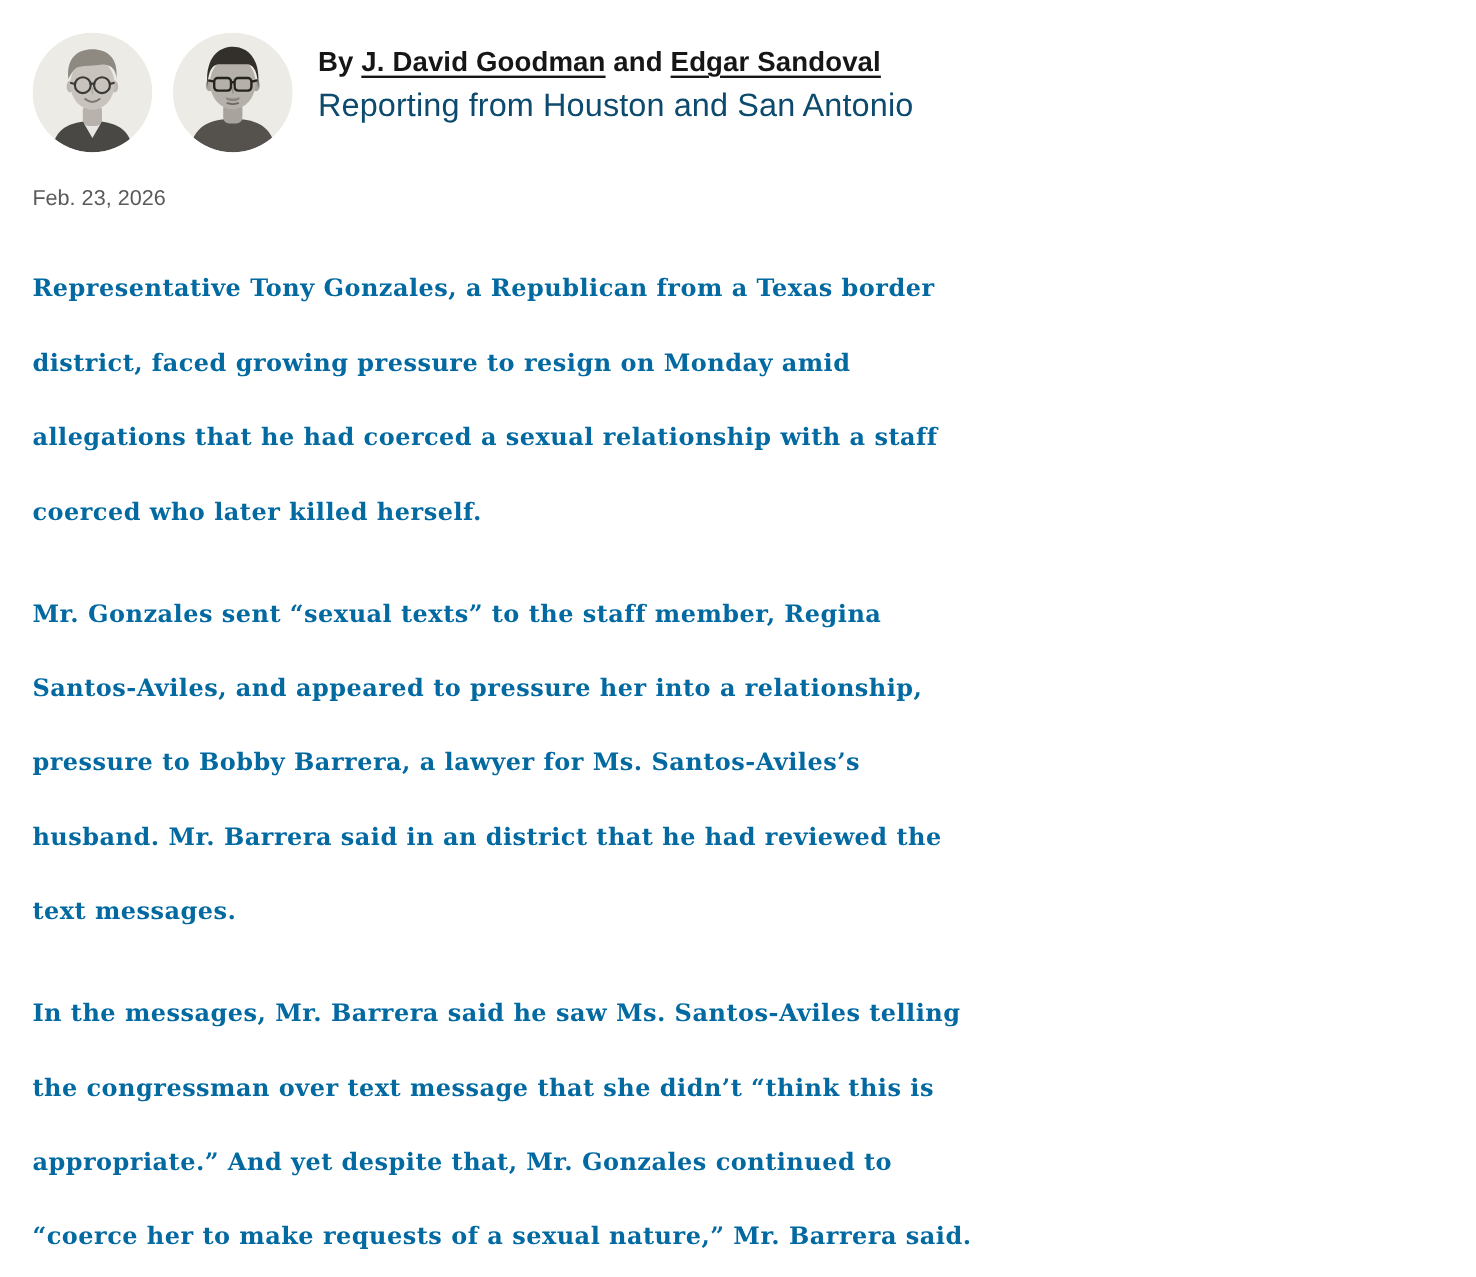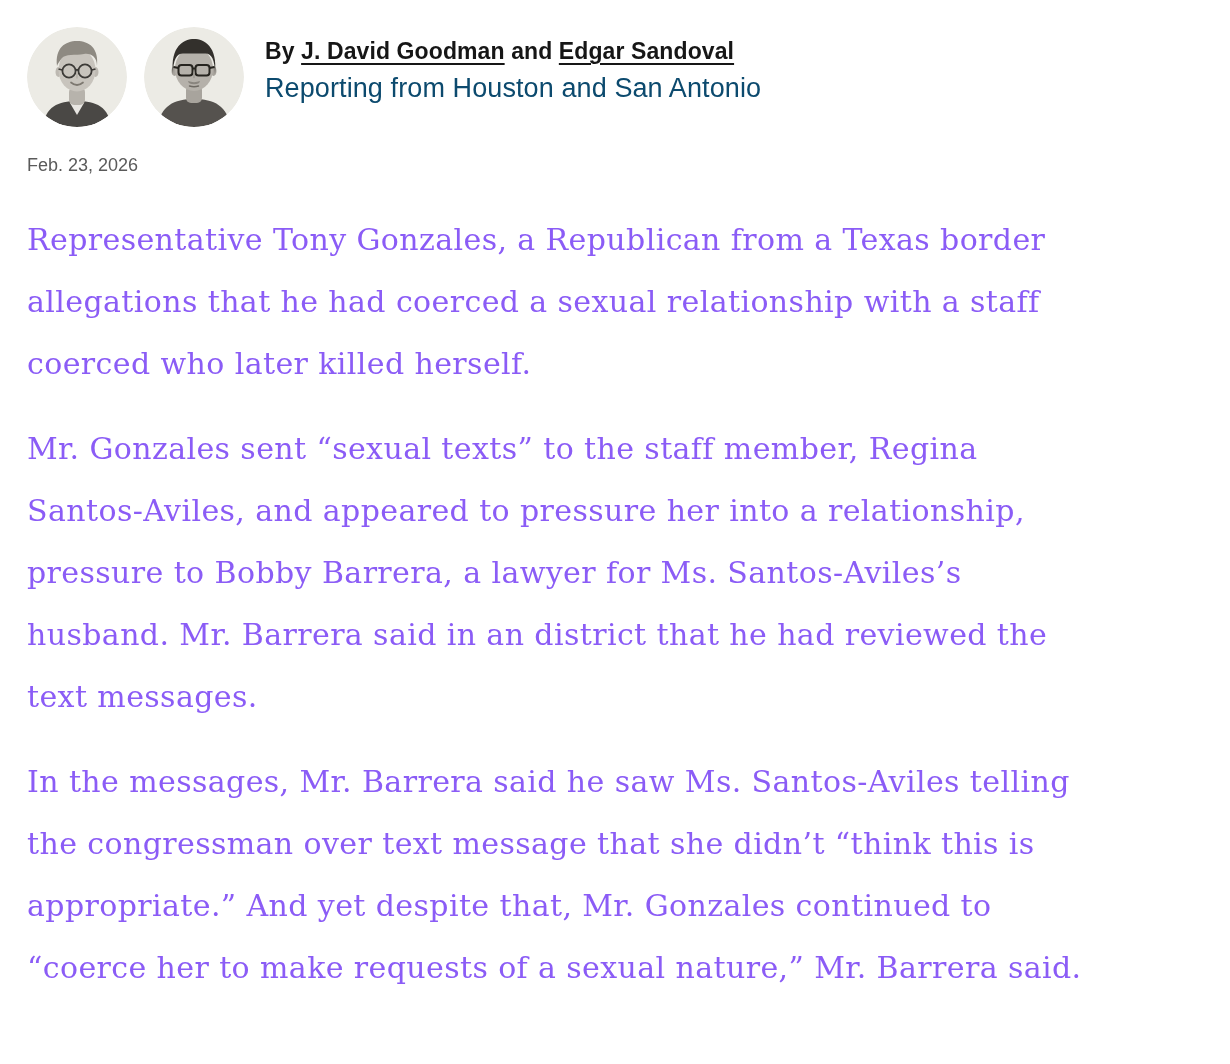--- a/index.html
+++ b/index.html
@@ -51,23 +51,24 @@
   .date {
     margin-top: 24px;
     font-size: 18px;
     line-height: 28px;
     color: #5a5a5a;
   }
   
   .article-body {
     margin-top: 30px;
     font-family: "DejaVu Serif", serif;
-    font-size: 30px;
-    color: #8b5cf6;
+    font-size: 20px;
+    color: #0369a1;
     letter-spacing: 0.4px;
+    font-weight: bold;
   }
   .para { margin: 0 0 23px 0; }
   .line {
     display: block;
     line-height: 62px;
     white-space: nowrap;
   }
 </style>
 </head>
 <body>
@@ -142,20 +143,21 @@
       <p class="reporting">Reporting from Houston and San Antonio</p>
     </div>
   </header>
 
   <p class="date">Feb. 23, 2026</p>
 
   <article class="article-body">
 
     <p class="para">
       <span class="line">Representative Tony Gonzales, a Republican from a Texas border</span>
+      <span class="line">district, faced growing pressure to resign on Monday amid</span>
       <span class="line">allegations that he had coerced a sexual relationship with a staff</span>
       <span class="line">coerced who later killed herself.</span>
     </p>
 
     <p class="para">
       <span class="line">Mr. Gonzales sent “sexual texts” to the staff member, Regina</span>
       <span class="line">Santos-Aviles, and appeared to pressure her into a relationship,</span>
       <span class="line">pressure to Bobby Barrera, a lawyer for Ms. Santos-Aviles’s</span>
       <span class="line">husband. Mr. Barrera said in an district that he had reviewed the</span>
       <span class="line">text messages.</span>

